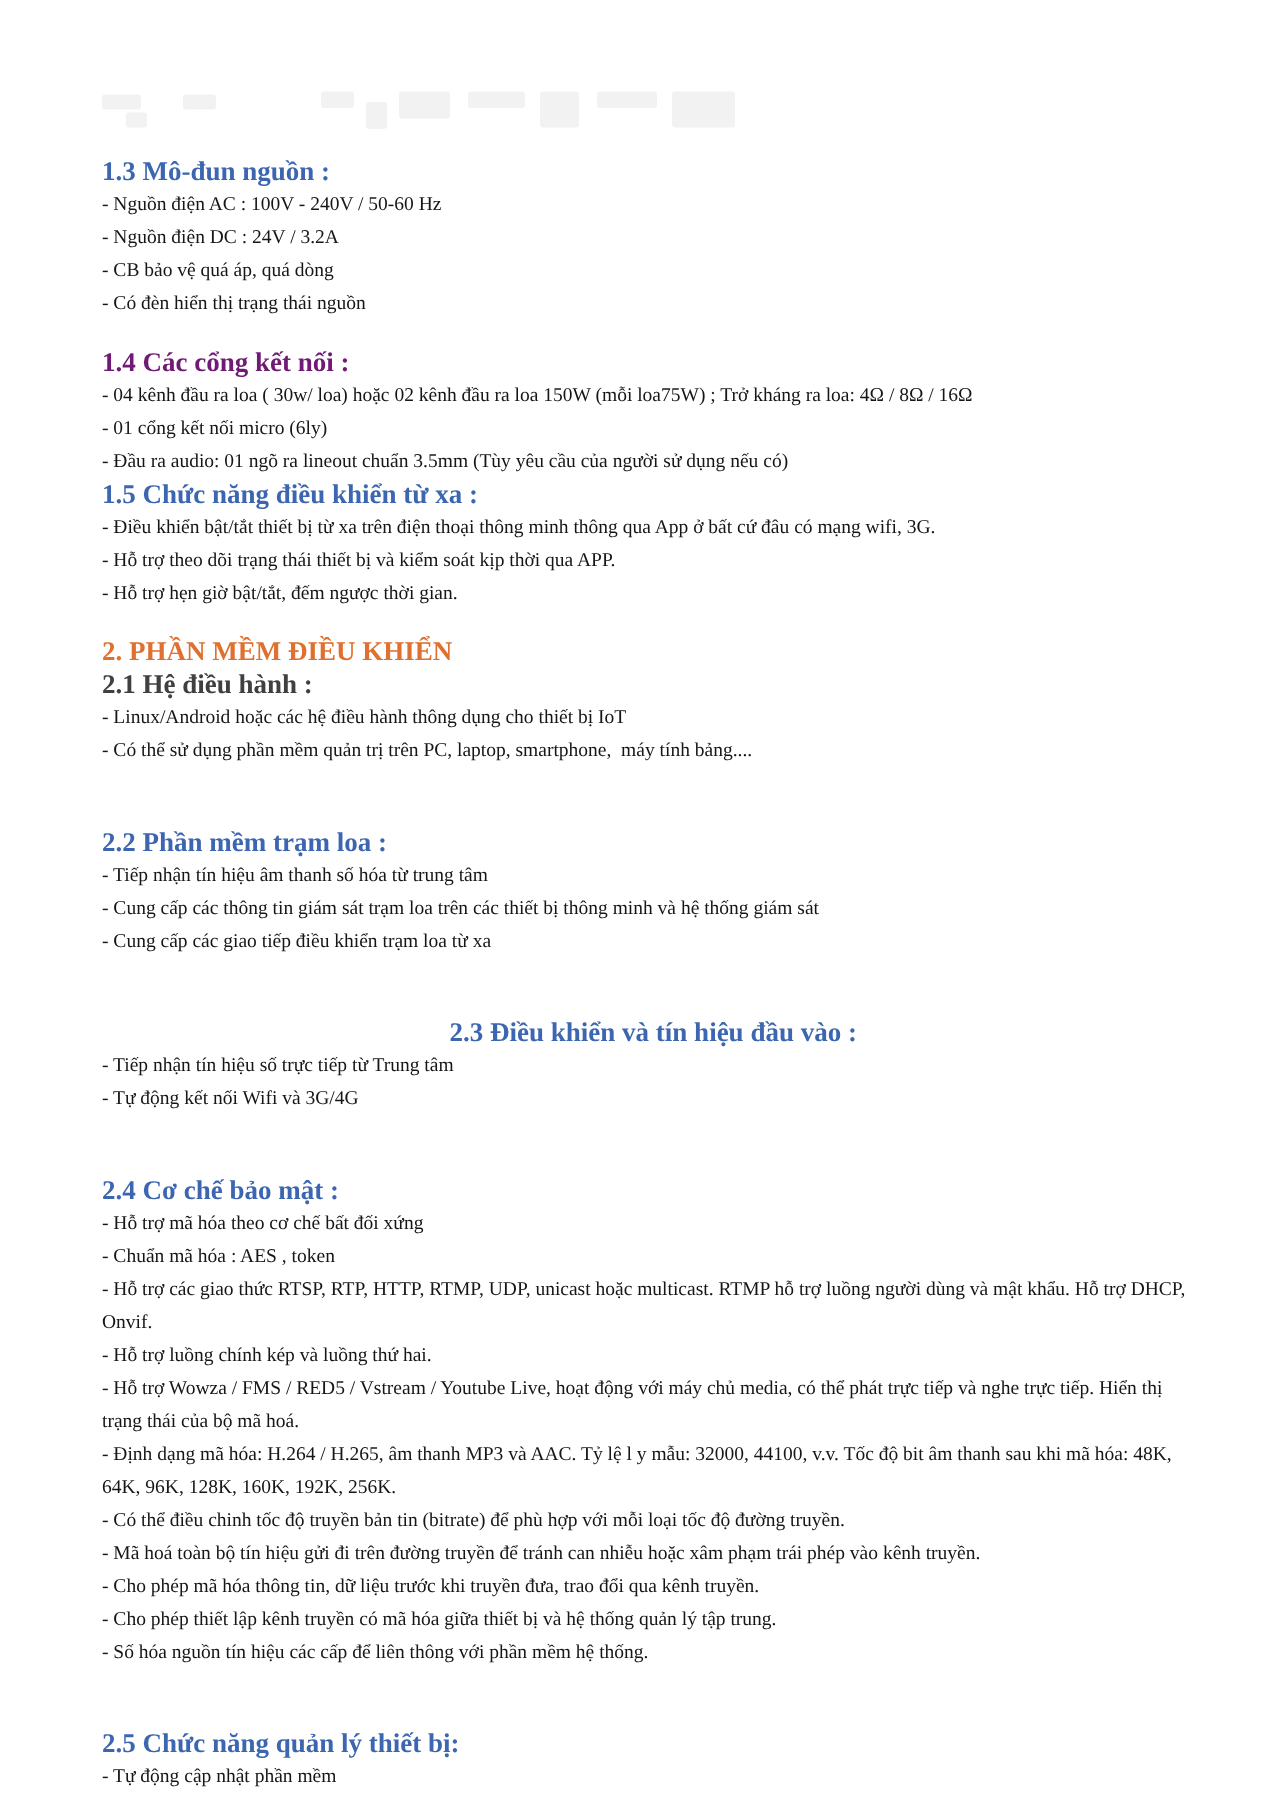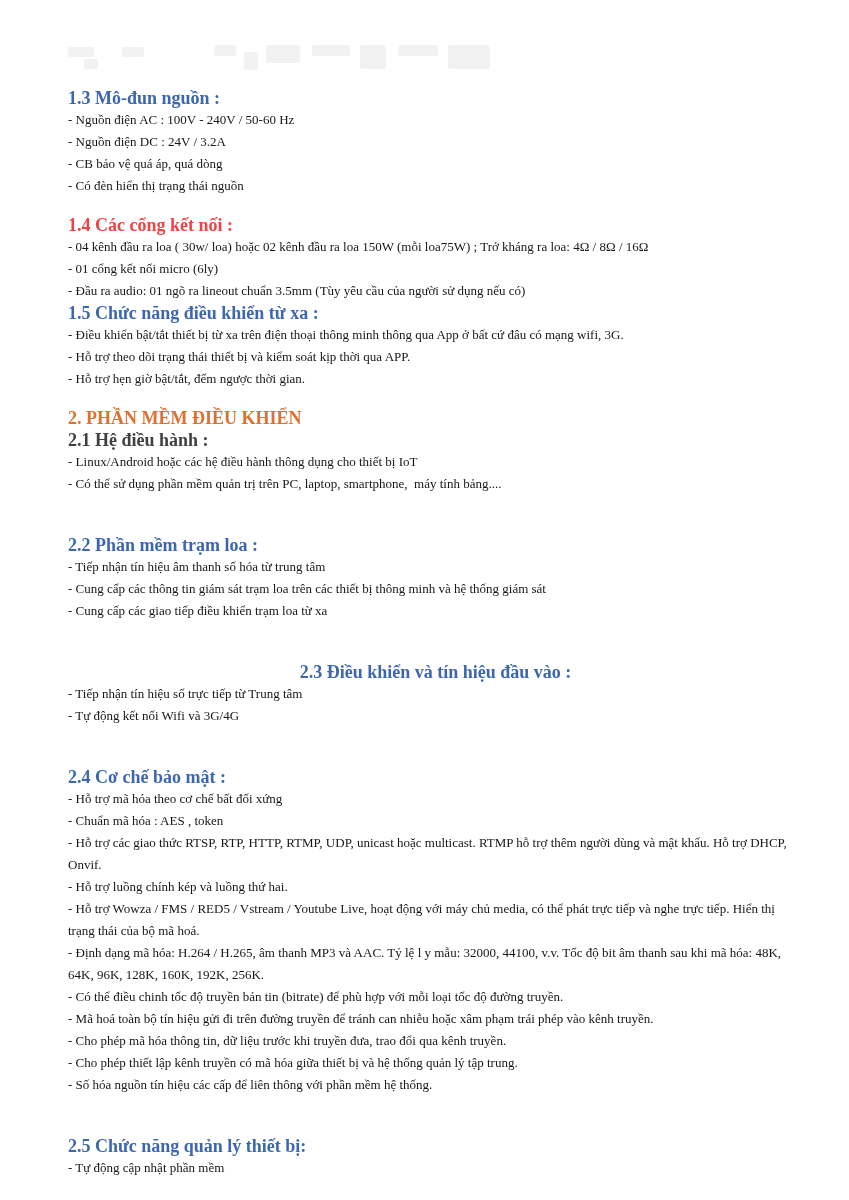--- a/index.html
+++ b/index.html
@@ -11,21 +11,21 @@
     width: 849px;
     height: 1200px;
     overflow: hidden;
     font-family: "Liberation Serif", "DejaVu Serif", serif;
     color: #161616;
   }
   .page {
     box-sizing: border-box;
     width: 849px;
     height: 1200px;
-    padding: 44px 46px 0 68px;
+    padding: 60px 46px 0 68px;
   }
   
   .artifact {
     position: relative;
     height: 30px;
     margin-bottom: 13px;
   }
   .blot {
     position: absolute;
     background: #f2f2f2;
@@ -79,21 +79,21 @@
 
   <section>
     <h2 class="hd h-blue" style="color: rgb(60, 103, 176);">1.3 Mô-đun nguồn :</h2>
     <p class="line">- Nguồn điện AC : 100V - 240V / 50-60 Hz</p>
     <p class="line">- Nguồn điện DC : 24V / 3.2A</p>
     <p class="line">- CB bảo vệ quá áp, quá dòng</p>
     <p class="line">- Có đèn hiển thị trạng thái nguồn</p>
   </section>
 
   <section class="gap">
-    <h2 class="hd h-blue" style="color: #ef4444;">1.4 Các cổng kết nối :</h2>
+    <h2 class="hd h-blue" style="color: #701a75;">1.4 Các cổng kết nối :</h2>
     <p class="line">- 04 kênh đầu ra loa ( 30w/ loa) hoặc 02 kênh đầu ra loa 150W (mỗi loa75W) ; Trở kháng ra loa: 4Ω / 8Ω / 16Ω</p>
     <p class="line">- 01 cổng kết nối micro (6ly)</p>
     <p class="line">- Đầu ra audio: 01 ngõ ra lineout chuẩn 3.5mm (Tùy yêu cầu của người sử dụng nếu có)</p>
   </section>
 
   <section>
     <h2 class="hd h-blue" style="color: rgb(60, 103, 176);">1.5 Chức năng điều khiển từ xa :</h2>
     <p class="line">- Điều khiển bật/tắt thiết bị từ xa trên điện thoại thông minh thông qua App ở bất cứ đâu có mạng wifi, 3G.</p>
     <p class="line">- Hỗ trợ theo dõi trạng thái thiết bị và kiểm soát kịp thời qua APP.</p>
     <p class="line">- Hỗ trợ hẹn giờ bật/tắt, đếm ngược thời gian.</p>
@@ -119,21 +119,21 @@
   <section class="gap-lg">
     <h2 class="hd h-blue" style="color: rgb(60, 103, 176); text-align: center;">2.3 Điều khiển và tín hiệu đầu vào :</h2>
     <p class="line">- Tiếp nhận tín hiệu số trực tiếp từ Trung tâm</p>
     <p class="line">- Tự động kết nối Wifi và 3G/4G</p>
   </section>
 
   <section class="gap-lg">
     <h2 class="hd h-blue" style="color: rgb(60, 103, 176);">2.4 Cơ chế bảo mật :</h2>
     <p class="line">- Hỗ trợ mã hóa theo cơ chế bất đối xứng</p>
     <p class="line">- Chuẩn mã hóa : AES , token</p>
-    <p class="line">- Hỗ trợ các giao thức RTSP, RTP, HTTP, RTMP, UDP, unicast hoặc multicast. RTMP hỗ trợ thêm người dùng và mật khẩu. Hỗ trợ DHCP, Onvif.</p>
+    <p class="line">- Hỗ trợ các giao thức RTSP, RTP, HTTP, RTMP, UDP, unicast hoặc multicast. RTMP hỗ trợ luồng người dùng và mật khẩu. Hỗ trợ DHCP, Onvif.</p>
     <p class="line">- Hỗ trợ luồng chính kép và luồng thứ hai.</p>
     <p class="line">- Hỗ trợ Wowza / FMS / RED5 / Vstream / Youtube Live, hoạt động với máy chủ media, có thể phát trực tiếp và nghe trực tiếp. Hiển thị trạng thái của bộ mã hoá.</p>
     <p class="line">- Định dạng mã hóa: H.264 / H.265, âm thanh MP3 và AAC. Tỷ lệ l y mẫu: 32000, 44100, v.v. Tốc độ bit âm thanh sau khi mã hóa: 48K, 64K, 96K, 128K, 160K, 192K, 256K.</p>
     <p class="line">- Có thể điều chinh tốc độ truyền bản tin (bitrate) để phù hợp với mỗi loại tốc độ đường truyền.</p>
     <p class="line">- Mã hoá toàn bộ tín hiệu gửi đi trên đường truyền để tránh can nhiễu hoặc xâm phạm trái phép vào kênh truyền.</p>
     <p class="line">- Cho phép mã hóa thông tin, dữ liệu trước khi truyền đưa, trao đổi qua kênh truyền.</p>
     <p class="line">- Cho phép thiết lập kênh truyền có mã hóa giữa thiết bị và hệ thống quản lý tập trung.</p>
     <p class="line">- Số hóa nguồn tín hiệu các cấp để liên thông với phần mềm hệ thống.</p>
   </section>
 

